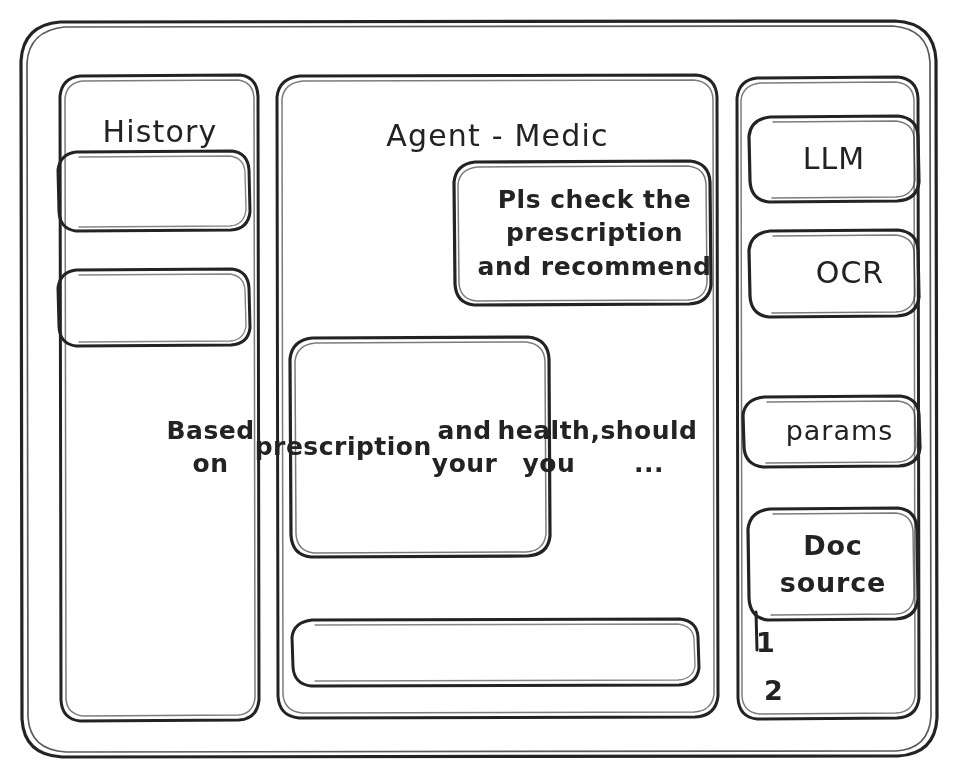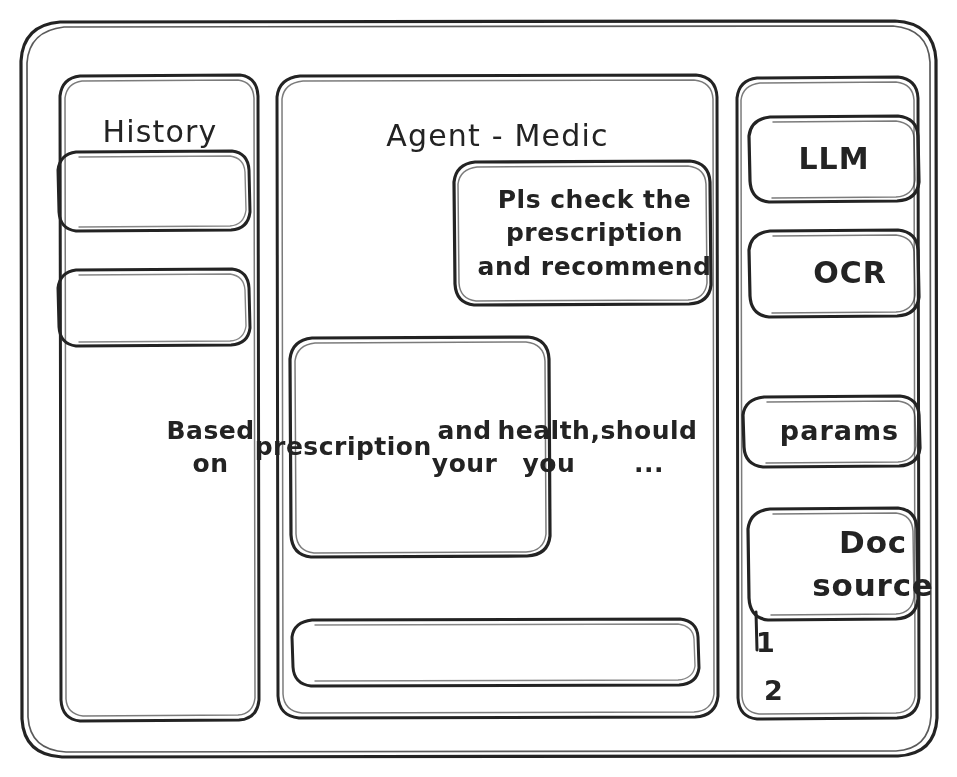--- a/index.html
+++ b/index.html
@@ -57,34 +57,33 @@
   .bubble-text {
     font-size: 25px;
     font-weight: 600;
     line-height: 1.34;
     padding: 0 12px;
   }
 
   
   .tool-label {
     font-size: 30px;
-    font-weight: 700;
+    font-weight: 400;
     letter-spacing: 1px;
     text-align: right;
   }
   .tool-label.small {
     font-size: 27px;
     margin-left: 8px;
   }
   .doc-label {
-    font-size: 31px;
+    font-size: 27px;
     font-weight: 700;
     line-height: 1.38;
     letter-spacing: 0.8px;
-    padding-left: 40px;
   }
   .src-num {
     font-size: 27px;
     font-weight: 700;
     text-align: left;
   }
 
   .flexcenter {
     display: flex;
     align-items: center;

